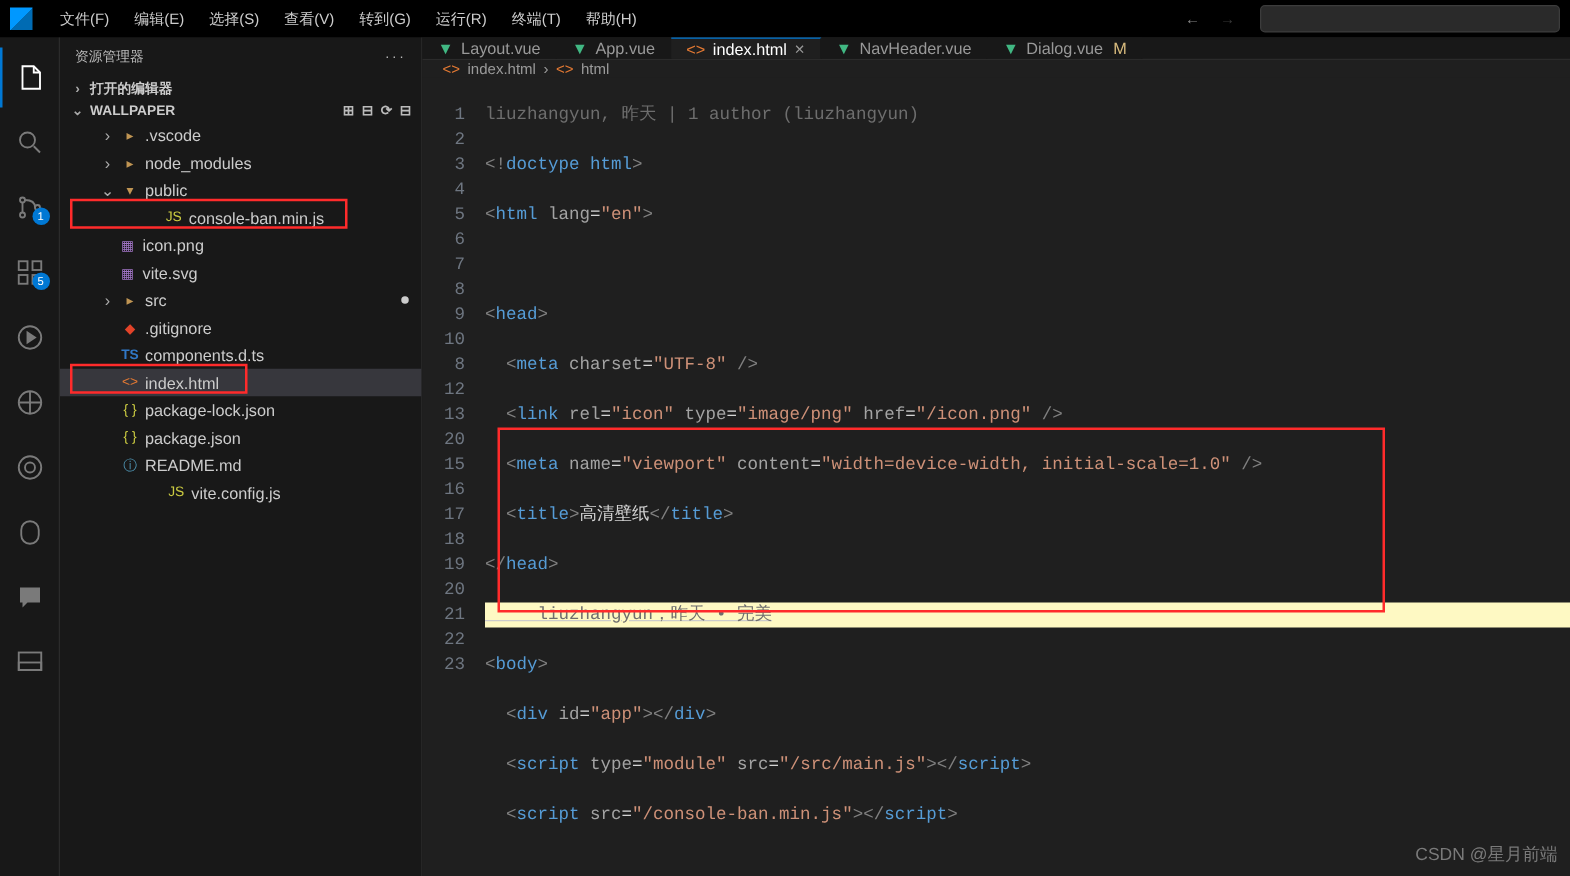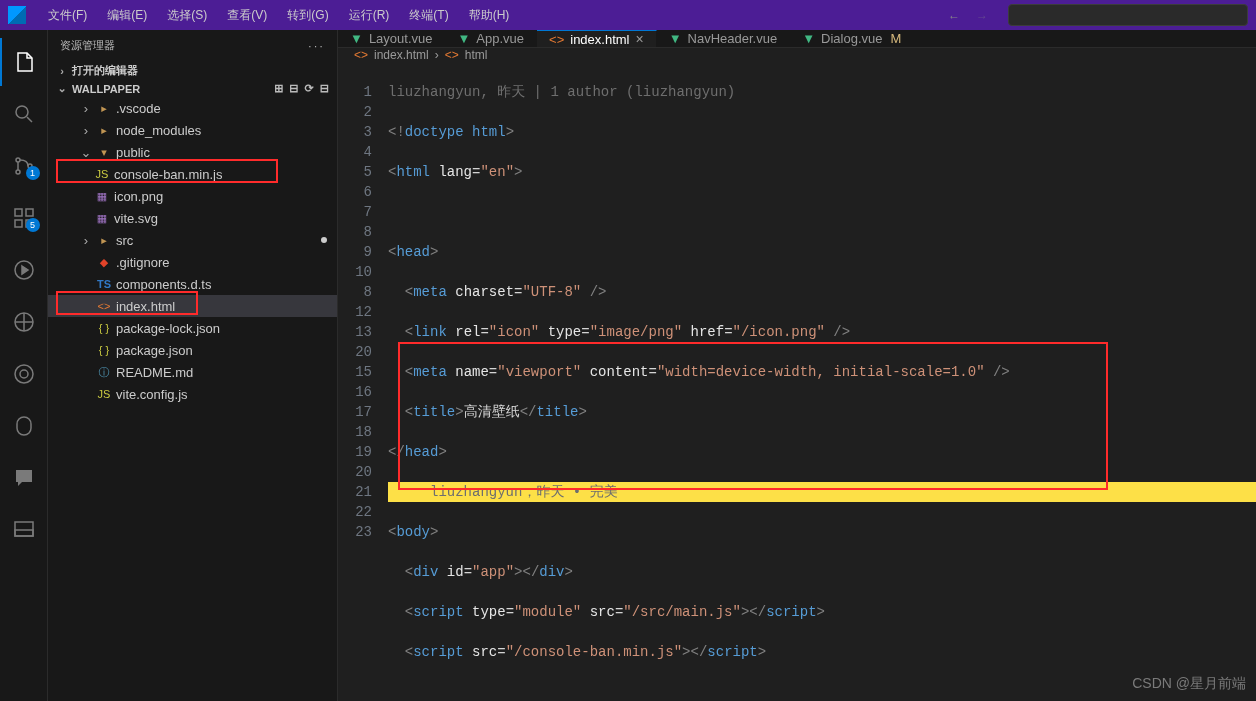--- a/index.html
+++ b/index.html
@@ -1,17 +1,17 @@
 <!DOCTYPE html>
 <html><head>
 <meta charset="utf-8">
 <style>
 * { margin:0; padding:0; box-sizing:border-box; }
 body { font-family: "Segoe UI", Arial, sans-serif; font-size:12px; background:#181818; color:#ccc; overflow:hidden; width:1256px; height:701px; position:relative; }
-.titlebar { height:30px; background:#4c1d95; display:flex; align-items:center; padding:0 8px; gap:4px; }
+.titlebar { height:30px; background:#000000; display:flex; align-items:center; padding:0 8px; gap:4px; }
 .logo { width:18px; height:18px; background:linear-gradient(135deg,#0098ff 0%,#0098ff 50%,#006bb3 50%,#006bb3 100%); margin-right:10px; }
 .menuitem { padding:4px 8px; color:#ccc; cursor:pointer; border-radius:4px; }
 .title-spacer { flex:1; }
 .nav-arrows { display:flex; gap:16px; margin-right:16px; color:#888; }
 .search-top { width:240px; height:22px; background:#2a2a2a; border:1px solid #3c3c3c; border-radius:4px; }
 
 .main-area { display:flex; height:calc(701px - 30px); }
 .activitybar { width:48px; background:#181818; display:flex; flex-direction:column; align-items:center; padding-top:8px; gap:4px; border-right:1px solid #2b2b2b; }
 .actitem { width:48px; height:48px; display:flex; align-items:center; justify-content:center; color:#7a7a7a; position:relative; cursor:pointer; }
 .actitem.active { color:#fff; border-left:2px solid #0078d4; }
@@ -24,21 +24,21 @@
 .section-row .spacer { flex:1; }
 .section-icons { display:flex; gap:6px; color:#bbb; }
 .tree { font-size:13px; color:#ccc; }
 .treeitem { display:flex; align-items:center; height:22px; padding-left:14px; gap:4px; cursor:pointer; position:relative; }
 .treeitem.selected { background:#37373d; }
 .treeitem .indent1 { width:14px; }
 .treeitem .indent2 { width:28px; }
 .chev { width:12px; display:inline-flex; justify-content:center; color:#aaa; }
 .ficon { width:16px; height:16px; display:inline-flex; align-items:center; justify-content:center; font-size:11px; border-radius:2px; }
 .ic-folder { color:#c09553; }
-.ic-js { color:#cbcb41; }
+.ic-js { color:#cbcb41;margin-left:37px; }
 .ic-png { color:#a074c4; }
 .ic-svg { color:#a074c4; }
 .ic-ts { color:#3178c6; font-weight:bold; }
 .ic-html { color:#e37933; }
 .ic-json { color:#cbcb41; }
 .ic-git { color:#e24329; }
 .ic-md { color:#519aba; }
 .redbox { border:2px solid #ff2b2b; position:absolute; pointer-events:none; }
 .mod-dot { width:6px; height:6px; border-radius:50%; background:#ccc; margin-left:auto; margin-right:10px; }
 
@@ -51,27 +51,27 @@
 .tab .html-ic { color:#e37933; }
 .tab .mod { color:#d7ba7d; margin-left:2px; }
 
 .breadcrumb { height:22px; display:flex; align-items:center; gap:6px; padding:0 16px; color:#9a9a9a; font-size:12px; background:#1f1f1f; }
 .code-area { display:flex; flex:1; font-family:Consolas, "Courier New", monospace; font-size:14px; line-height:20px; background:#1f1f1f; position:relative; }
 .gutter { width:50px; text-align:right; color:#6e7681; padding:0 16px 0 0; user-select:none; }
 .code { flex:1; white-space:pre; color:#ccc; }
 .gutter div, .code div { height:20px; }
 .blame { color:#6e6e6e; font-style:normal; }
 .c-tag { color:#569cd6; }
-.c-attr { color:#e5e5e5; }
+.c-attr { color:#a3a3a3; }
 .c-str { color:#ce9178; }
 .c-doctype { color:#569cd6; }
 .c-br { color:#808080; }
 .c-txt { color:#d4d4d4; }
 .underline { }
-.highlight-line { background:#fde047; }
+.highlight-line { background:#fef9c3;text-decoration:underline; }
 
 .watermark { position:absolute; right:10px; bottom:8px; color:#7a7a7a; font-size:14px; font-family:sans-serif; }
 
 svg { width:20px; height:20px; }
 .actitem svg { width:24px; height:24px; }
 </style>
 </head>
 <body>
 
 <div class="titlebar">

